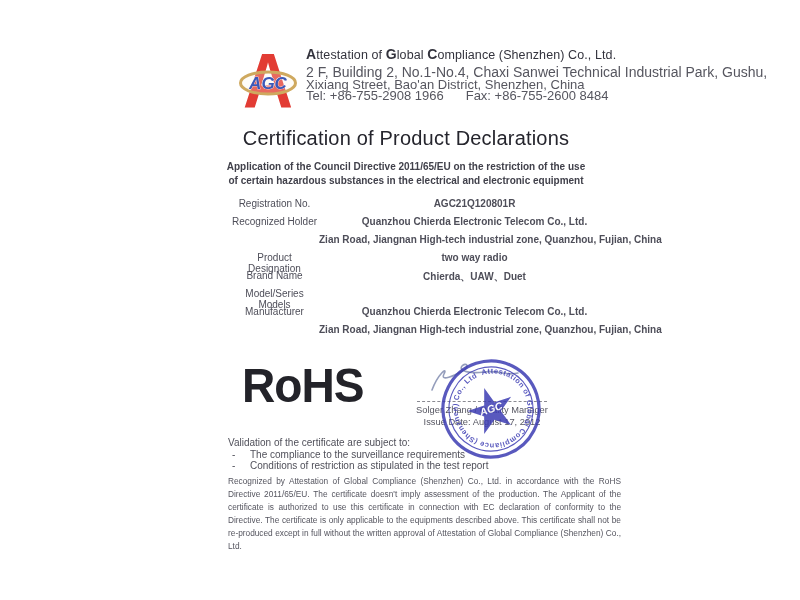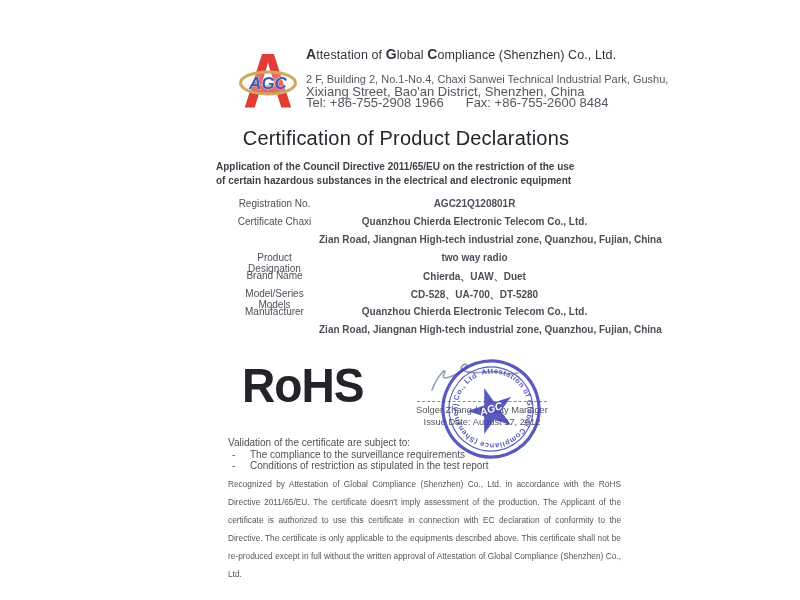--- a/index.html
+++ b/index.html
@@ -5,30 +5,30 @@
   html,body{margin:0;padding:0;background:#ffffff;}
   .page{
     position:relative;width:800px;height:600px;background:#ffffff;overflow:hidden;
     font-family:"Liberation Sans", sans-serif;color:#50505c;
   }
   
   .logo{position:absolute;left:239px;top:45px;width:58px;height:68px;}
   .company-block{position:absolute;left:306px;top:46px;width:320px;}
   .company-name{font-size:12.5px;color:#33333d;letter-spacing:.1px;white-space:nowrap;}
   .company-name .initial{font-weight:bold;font-size:14px;}
-  .addr{font-size:11px;line-height:11.5px;color:#56565f;margin-top:12px;white-space:nowrap;text-align:center;}
+  .addr{font-size:14px;line-height:11.5px;color:#56565f;margin-top:5px;white-space:nowrap;text-align:center;}
   .contact-row{font-size:13px;line-height:11.5px;color:#56565f;white-space:nowrap;}
   .contact-row .gap{display:inline-block;width:22px;}
   
   .cert-title{
     position:absolute;left:216px;top:127px;width:380px;text-align:center;
     font-size:20px;font-weight:normal;color:#25252d;letter-spacing:.2px;
   }
   .subtitle{
-    position:absolute;left:216px;top:160px;width:380px;text-align:left;
+    position:absolute;left:216px;top:160px;width:380px;text-align:center;
     font-size:10px;font-weight:bold;color:#41414b;line-height:13.5px;
   }
   
   .fields{position:absolute;left:230px;top:198px;width:400px;}
   .field-row{display:flex;height:18px;align-items:flex-start;font-size:10px;color:#4e4e59;text-align:center;}
   .field-label{width:89px;flex:0 0 89px;}
   .field-value{flex:1;white-space:nowrap;font-weight:bold;}
   
   .rohs{
     position:absolute;left:242px;top:358px;
@@ -42,21 +42,21 @@
   .issue-line{position:absolute;left:402px;top:417px;width:160px;text-align:center;font-size:9.3px;color:#565661;}
   .stamp-svg{position:absolute;left:440px;top:358px;width:102px;height:102px;opacity:.84;}
   
   .validation{position:absolute;left:228px;top:437px;width:400px;font-size:10px;color:#50505a;}
   .validation-heading{margin-bottom:2px;}
   .validation-item{display:flex;line-height:10.5px;}
   .validation-item .bullet{width:18px;flex:0 0 18px;text-align:left;padding-left:4px;}
   
   .footer-para{
     position:absolute;left:228px;top:475px;width:393px;
-    font-size:8.3px;line-height:18px;color:#55555f;text-align:justify;
+    font-size:8.3px;line-height:13px;color:#55555f;text-align:justify;
   }
 </style>
 </head>
 <body>
 
 <div class="page">
 
   <svg class="logo" viewBox="0 0 58 68" aria-hidden="true">
     <text x="29" y="63" text-anchor="middle" font-family="Liberation Sans, sans-serif" font-weight="bold" font-size="78" fill="#e23c34" transform="scale(1,1)" textLength="50" lengthAdjust="spacingAndGlyphs">A</text>
     <ellipse cx="29" cy="38" rx="27.5" ry="11" fill="rgba(250,245,228,0.25)" stroke="#cfa95f" stroke-width="3"></ellipse>
@@ -79,38 +79,37 @@
     <div>Application of the Council Directive 2011/65/EU on the restriction of the use</div>
     <div>of certain hazardous substances in the electrical and electronic equipment</div>
   </div>
 
   <div class="fields">
     <div class="field-row">
       <span class="field-label">Registration No.</span>
       <span class="field-value">AGC21Q120801R</span>
     </div>
     <div class="field-row">
-      <span class="field-label">Certificate Chaxi</span>
+      <span class="field-label">Recognized Holder</span>
       <span class="field-value">Quanzhou Chierda Electronic Telecom Co., Ltd.</span>
     </div>
     <div class="field-row">
       <span class="field-label"></span>
       <span class="field-value">Zian Road, Jiangnan High-tech industrial zone, Quanzhou, Fujian, China</span>
     </div>
     <div class="field-row">
       <span class="field-label">Product Designation</span>
       <span class="field-value">two way radio</span>
     </div>
     <div class="field-row">
       <span class="field-label">Brand Name</span>
       <span class="field-value">Chierda、UAW、Duet</span>
     </div>
     <div class="field-row">
       <span class="field-label">Model/Series Models</span>
-      <span class="field-value">CD-528、UA-700、DT-5280</span>
     </div>
     <div class="field-row">
       <span class="field-label">Manufacturer</span>
       <span class="field-value">Quanzhou Chierda Electronic Telecom Co., Ltd.</span>
     </div>
     <div class="field-row">
       <span class="field-label"></span>
       <span class="field-value">Zian Road, Jiangnan High-tech industrial zone, Quanzhou, Fujian, China</span>
     </div>
   </div>

